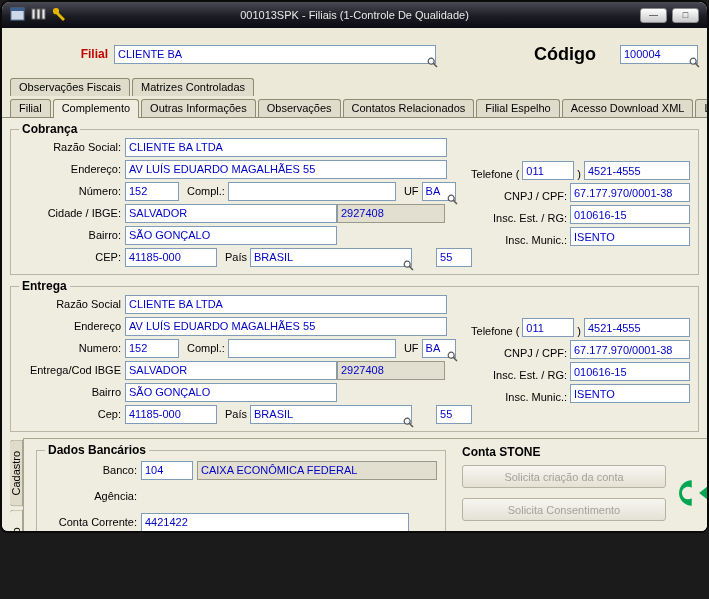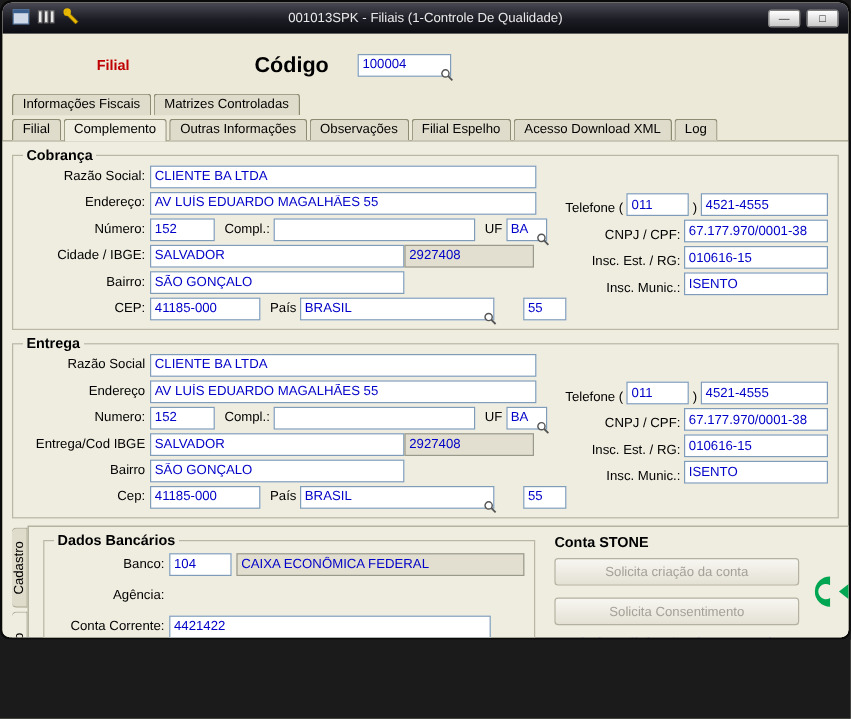--- a/index.html
+++ b/index.html
@@ -103,40 +103,48 @@
     </div>
     <div class="title">001013SPK - Filiais (1-Controle De Qualidade)</div>
     <div class="tb-buttons">
       <span class="tb-btn">—</span>
       <span class="tb-btn">□</span>
     </div>
   </div>
 
   <div class="header">
     <span class="lbl-filial">Filial</span>
+    <span class="lk">
+      <input class="fld w322" value="CLIENTE BA" style="">
+      <svg class="mag" width="11" height="11">
+          <circle cx="4.2" cy="4.2" r="3" fill="#fff" stroke="#555" stroke-width="1.2"></circle>
+          <line x1="6.5" y1="6.5" x2="10" y2="10" stroke="#555" stroke-width="1.5"></line>
+        </svg>
+    </span>
     <span class="lbl-codigo">Código</span>
     <span class="lk">
       <input class="fld w78" value="100004" style="">
       <svg class="mag" width="11" height="11">
           <circle cx="4.2" cy="4.2" r="3" fill="#fff" stroke="#555" stroke-width="1.2"></circle>
           <line x1="6.5" y1="6.5" x2="10" y2="10" stroke="#555" stroke-width="1.5"></line>
         </svg>
     </span>
   </div>
 
   <div class="tabs">
-    <span class="tab">Informações Fiscais</span>
+    <span class="tab">Observações Fiscais</span>
     <span class="tab">Matrizes Controladas</span>
   </div>
 
   <div class="tabs tabs2">
     <span class="tab">Filial</span>
     <span class="tab active">Complemento</span>
     <span class="tab">Outras Informações</span>
     <span class="tab">Observações</span>
+    <span class="tab">Contatos Relacionados</span>
     <span class="tab">Filial Espelho</span>
     <span class="tab">Acesso Download XML</span>
     <span class="tab">Log</span>
   </div>
 
   <div class="panel">
 
     <fieldset class="grp">
       <legend>Cobrança</legend>
       <div class="row">

